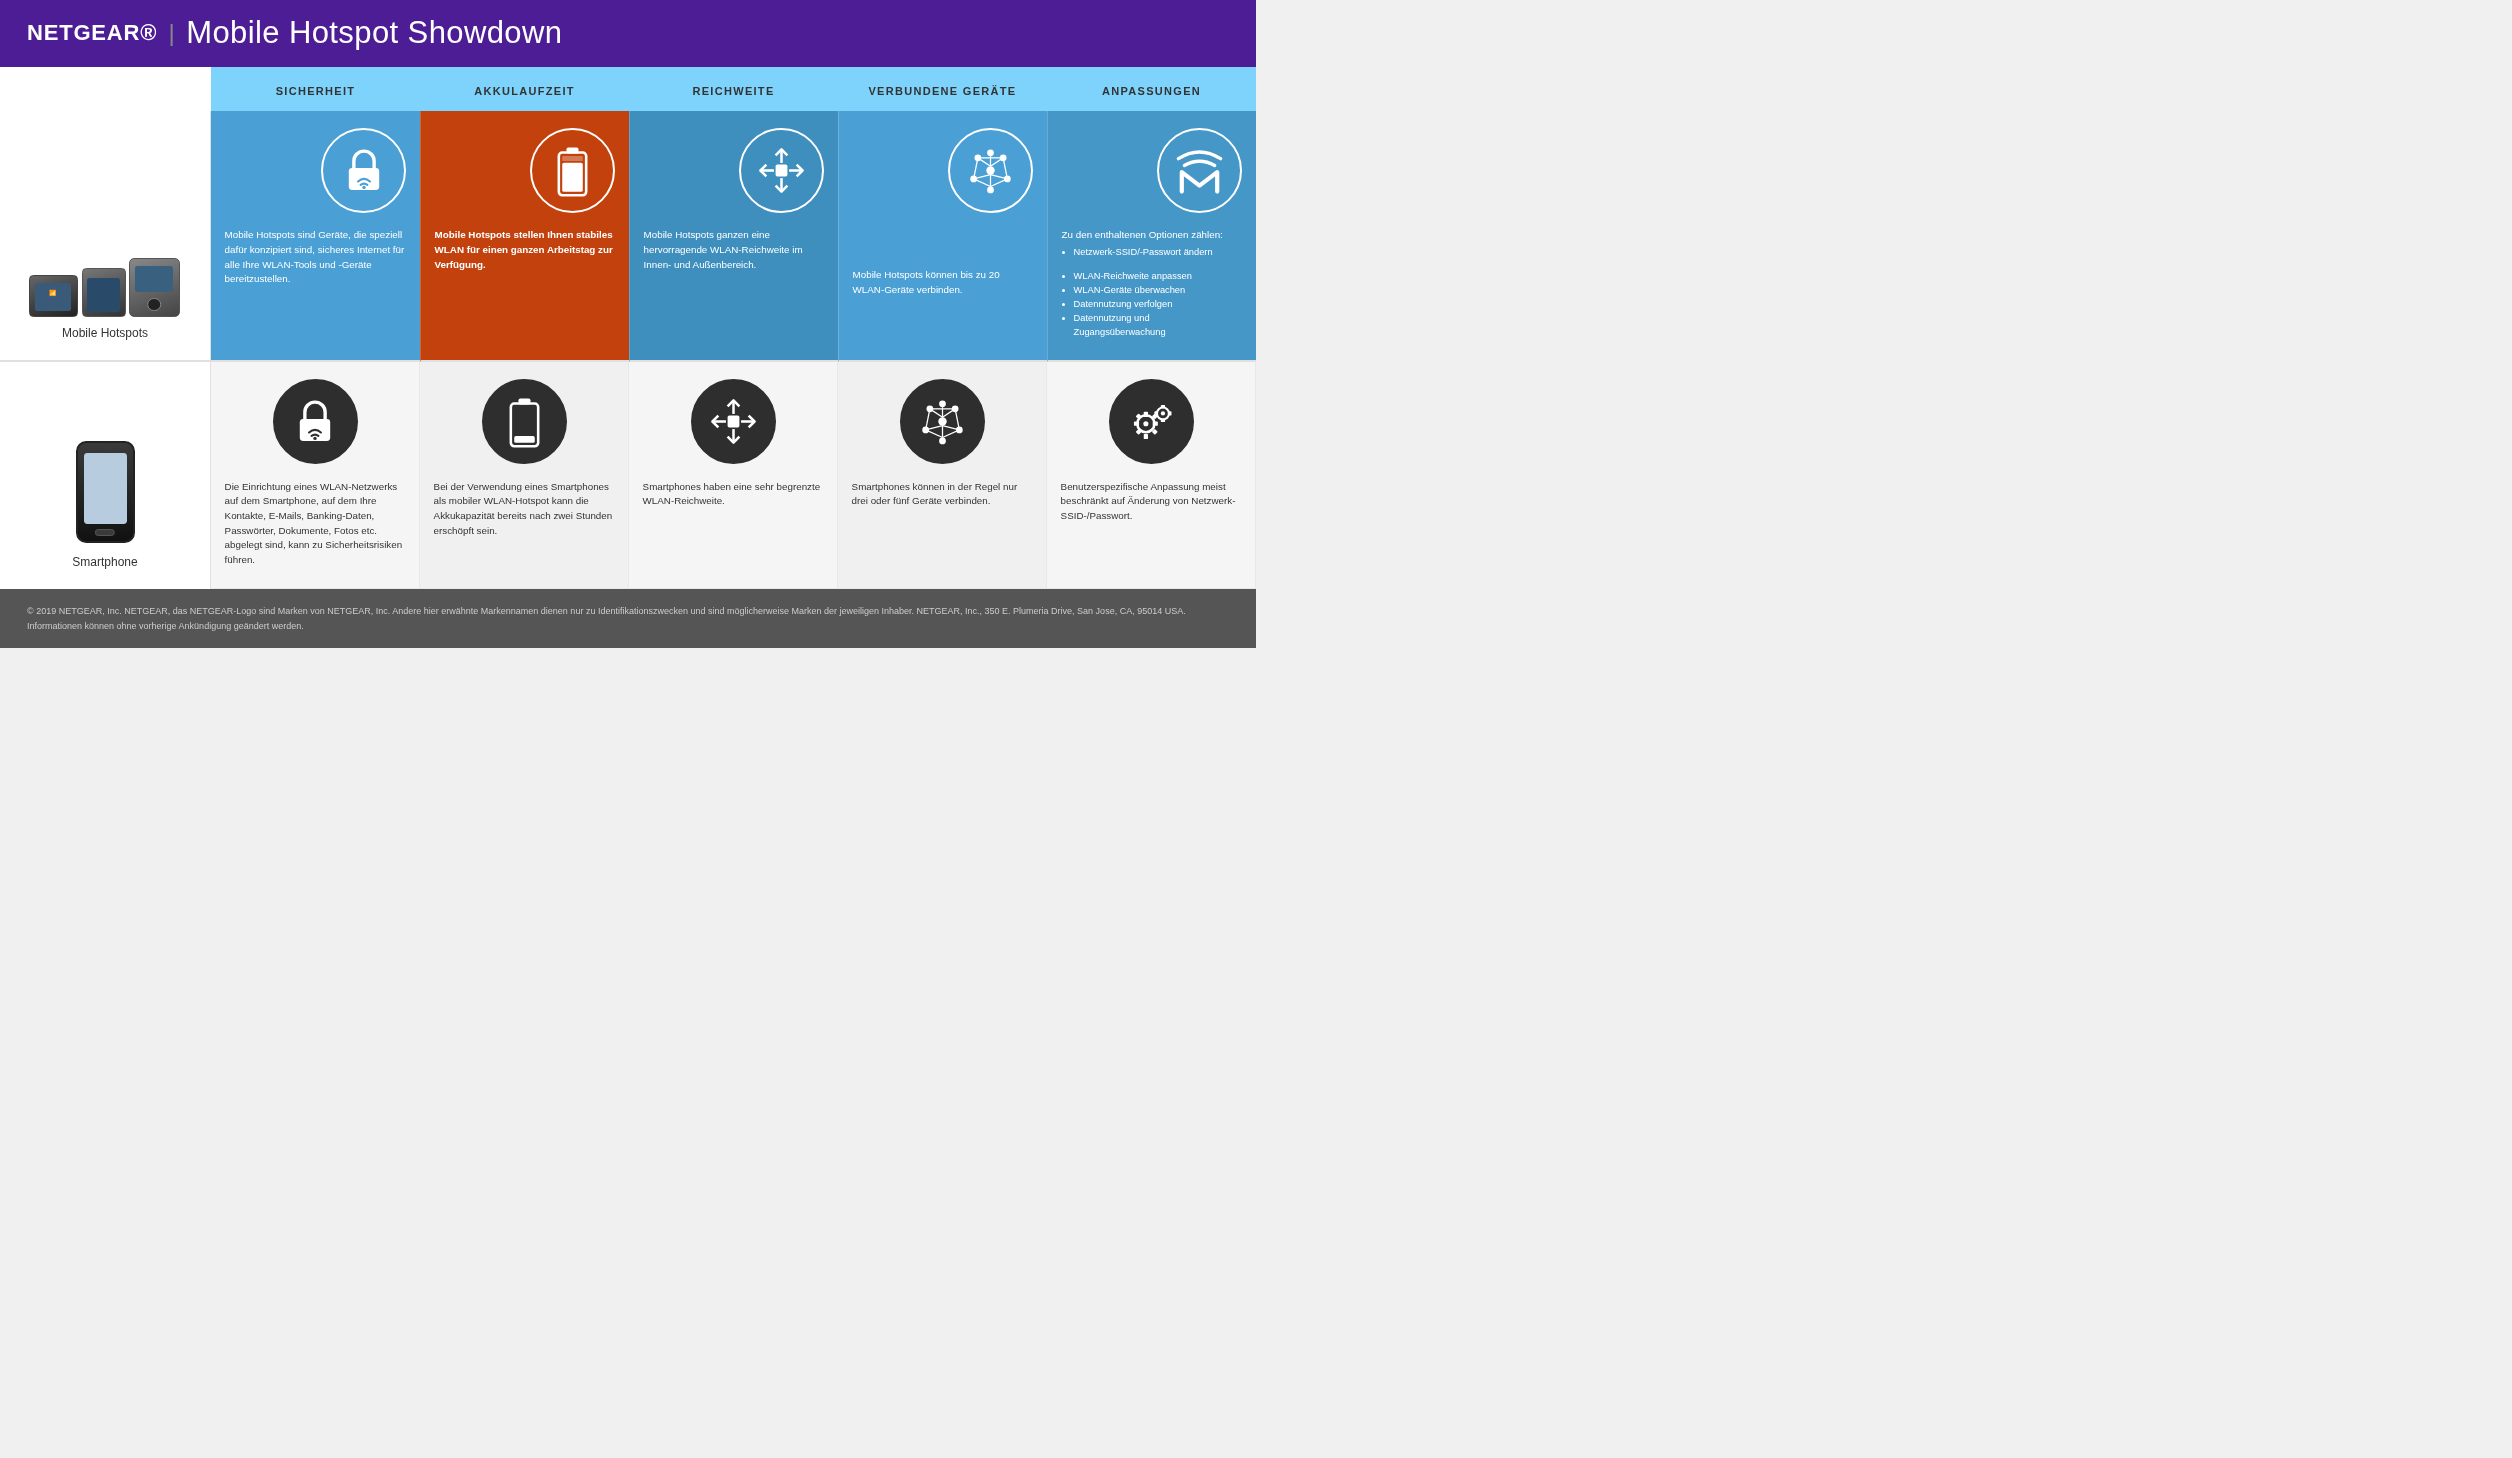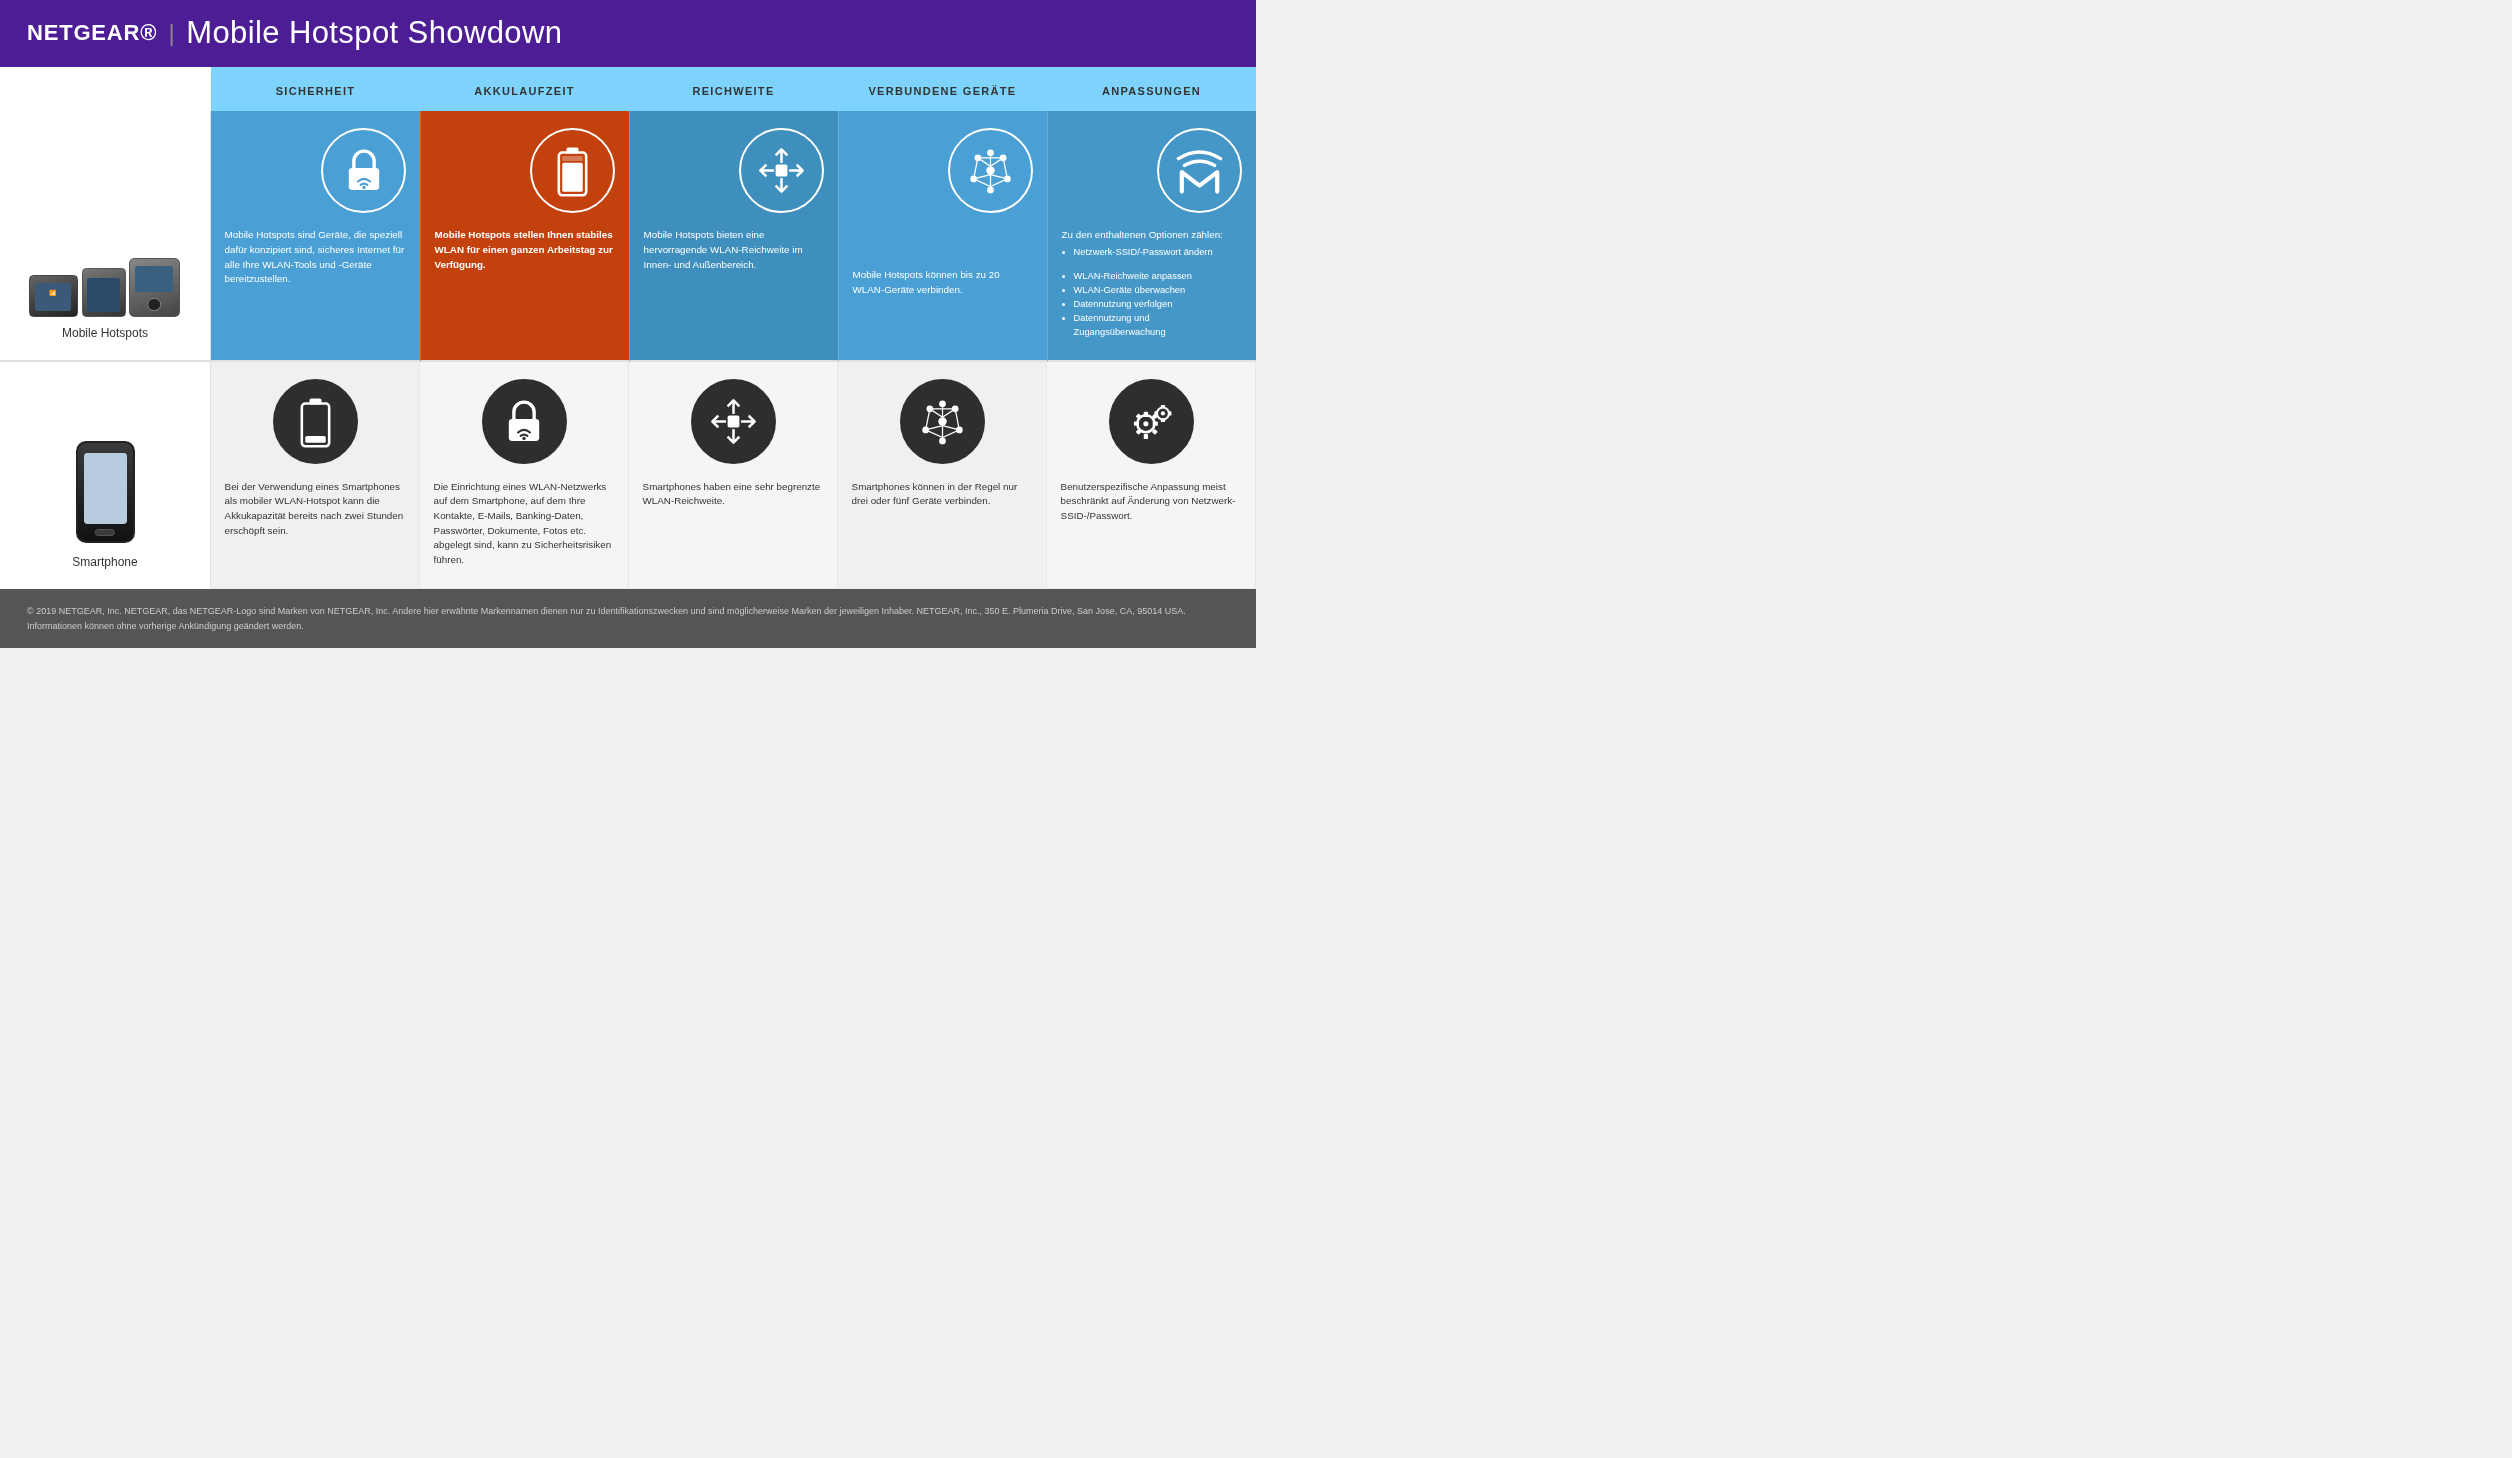--- a/index.html
+++ b/index.html
@@ -239,21 +239,21 @@
           <line x1="35" y1="44" x2="35" y2="60" stroke="white" stroke-width="3"></line>
           <polyline points="28,53 35,60 42,53" stroke="white" stroke-width="3" fill="none" stroke-linejoin="round"></polyline>
 
           <line x1="26" y1="35" x2="10" y2="35" stroke="white" stroke-width="3"></line>
           <polyline points="17,28 10,35 17,42" stroke="white" stroke-width="3" fill="none" stroke-linejoin="round"></polyline>
 
           <line x1="44" y1="35" x2="60" y2="35" stroke="white" stroke-width="3"></line>
           <polyline points="53,28 60,35 53,42" stroke="white" stroke-width="3" fill="none" stroke-linejoin="round"></polyline>
         </svg>
       </div>
-      <div class="cell-text">Mobile Hotspots bieten eine hervorragende WLAN-Reichweite im Innen- und Außenbereich.</div>
+      <div class="cell-text">Mobile Hotspots ganzen eine hervorragende WLAN-Reichweite im Innen- und Außenbereich.</div>
     </div>
 
     <div class="cell cell-blue" style="background:#4a9fd4; border-left:0.8px solid rgba(255,255,255,0.2); border-bottom:2.5px solid #e0e0e0;gap:40px;">
       <div class="icon-circle icon-circle-blue">
 
         <svg width="59" height="59" viewBox="0 0 70 70" fill="none">
 
           <circle cx="35" cy="35" r="5" fill="white"></circle>
           <circle cx="20" cy="20" r="4" fill="white"></circle>
           <circle cx="50" cy="20" r="4" fill="white"></circle>
@@ -307,43 +307,43 @@
     <div class="row-label" style="justify-content: flex-end; padding-bottom: 20.4px; background: white;">
 
       <div style="width:59px; height:102px; background:linear-gradient(180deg,#3a3a3a,#111); border-radius:10.2px; border:2.5px solid #222; position:relative; margin-bottom:12px;">
         <div style="position:absolute;top:10.2px;left:6px;right:6px;bottom:17px;background:#b8cce0;border-radius:3.4px;"></div>
         <div style="position:absolute;bottom:5.1px;left:50%;transform:translateX(-50%);width:20.4px;height:6.8px;background:#3a3a3a;border-radius:3.4px;border:0.8px solid #555;"></div>
         <div style="position:absolute;top:4.2px;left:50%;transform:translateX(-50%);width:15.3px;height:2.5px;background:#3a3a3a;border-radius:1.7px;"></div>
       </div>
       <span class="row-label-text">Smartphone</span>
     </div>
 
-    <div class="cell cell-white" style="background:#f0f0f0;">
-      <div class="icon-circle icon-circle-dark" style="background:#2e2e2e; border-color:#2e2e2e;">
-        <svg width="31" height="53" viewBox="0 0 36 62" fill="none">
-          <rect x="2" y="10" width="32" height="50" rx="4" stroke="white" stroke-width="3" fill="none"></rect>
-          <rect x="11" y="4" width="14" height="7" rx="2" fill="white"></rect>
-
-          <rect x="6" y="48" width="24" height="8" rx="2" fill="white"></rect>
-        </svg>
-      </div>
-      <div class="cell-text cell-text-dark">Bei der Verwendung eines Smartphones als mobiler WLAN-Hotspot kann die Akkukapazität bereits nach zwei Stunden erschöpft sein.</div>
-    </div>
-
     <div class="cell cell-white" style="background:#f5f5f5;">
       <div class="icon-circle icon-circle-dark" style="background:#2e2e2e; border-color:#2e2e2e;">
         <svg width="44" height="49" viewBox="0 0 52 58" fill="none">
           <rect x="8" y="26" width="36" height="26" rx="4" fill="white"></rect>
           <path d="M14 26 V18 A12 12 0 0 1 38 18 V26" stroke="white" stroke-width="4" fill="none" stroke-linecap="round"></path>
           <path d="M19 42 Q26 36 33 42" stroke="#2e2e2e" stroke-width="2.5" fill="none" stroke-linecap="round"></path>
           <path d="M22 46 Q26 43 30 46" stroke="#2e2e2e" stroke-width="2.5" fill="none" stroke-linecap="round"></path>
           <circle cx="26" cy="49" r="2" fill="#2e2e2e"></circle>
         </svg>
       </div>
       <div class="cell-text cell-text-dark">Die Einrichtung eines WLAN-Netzwerks auf dem Smartphone, auf dem Ihre Kontakte, E-Mails, Banking-Daten, Passwörter, Dokumente, Fotos etc. abgelegt sind, kann zu Sicherheitsrisiken führen.</div>
+    </div>
+
+    <div class="cell cell-white" style="background:#f0f0f0;">
+      <div class="icon-circle icon-circle-dark" style="background:#2e2e2e; border-color:#2e2e2e;">
+        <svg width="31" height="53" viewBox="0 0 36 62" fill="none">
+          <rect x="2" y="10" width="32" height="50" rx="4" stroke="white" stroke-width="3" fill="none"></rect>
+          <rect x="11" y="4" width="14" height="7" rx="2" fill="white"></rect>
+
+          <rect x="6" y="48" width="24" height="8" rx="2" fill="white"></rect>
+        </svg>
+      </div>
+      <div class="cell-text cell-text-dark">Bei der Verwendung eines Smartphones als mobiler WLAN-Hotspot kann die Akkukapazität bereits nach zwei Stunden erschöpft sein.</div>
     </div>
 
     <div class="cell cell-white" style="background:#f5f5f5;">
       <div class="icon-circle icon-circle-dark" style="background:#2e2e2e; border-color:#2e2e2e;">
         <svg width="59" height="59" viewBox="0 0 70 70" fill="none">
           <rect x="28" y="28" width="14" height="14" rx="2" fill="white"></rect>
           <line x1="35" y1="26" x2="35" y2="10" stroke="white" stroke-width="3"></line>
           <polyline points="28,17 35,10 42,17" stroke="white" stroke-width="3" fill="none" stroke-linejoin="round"></polyline>
           <line x1="35" y1="44" x2="35" y2="60" stroke="white" stroke-width="3"></line>
           <polyline points="28,53 35,60 42,53" stroke="white" stroke-width="3" fill="none" stroke-linejoin="round"></polyline>

